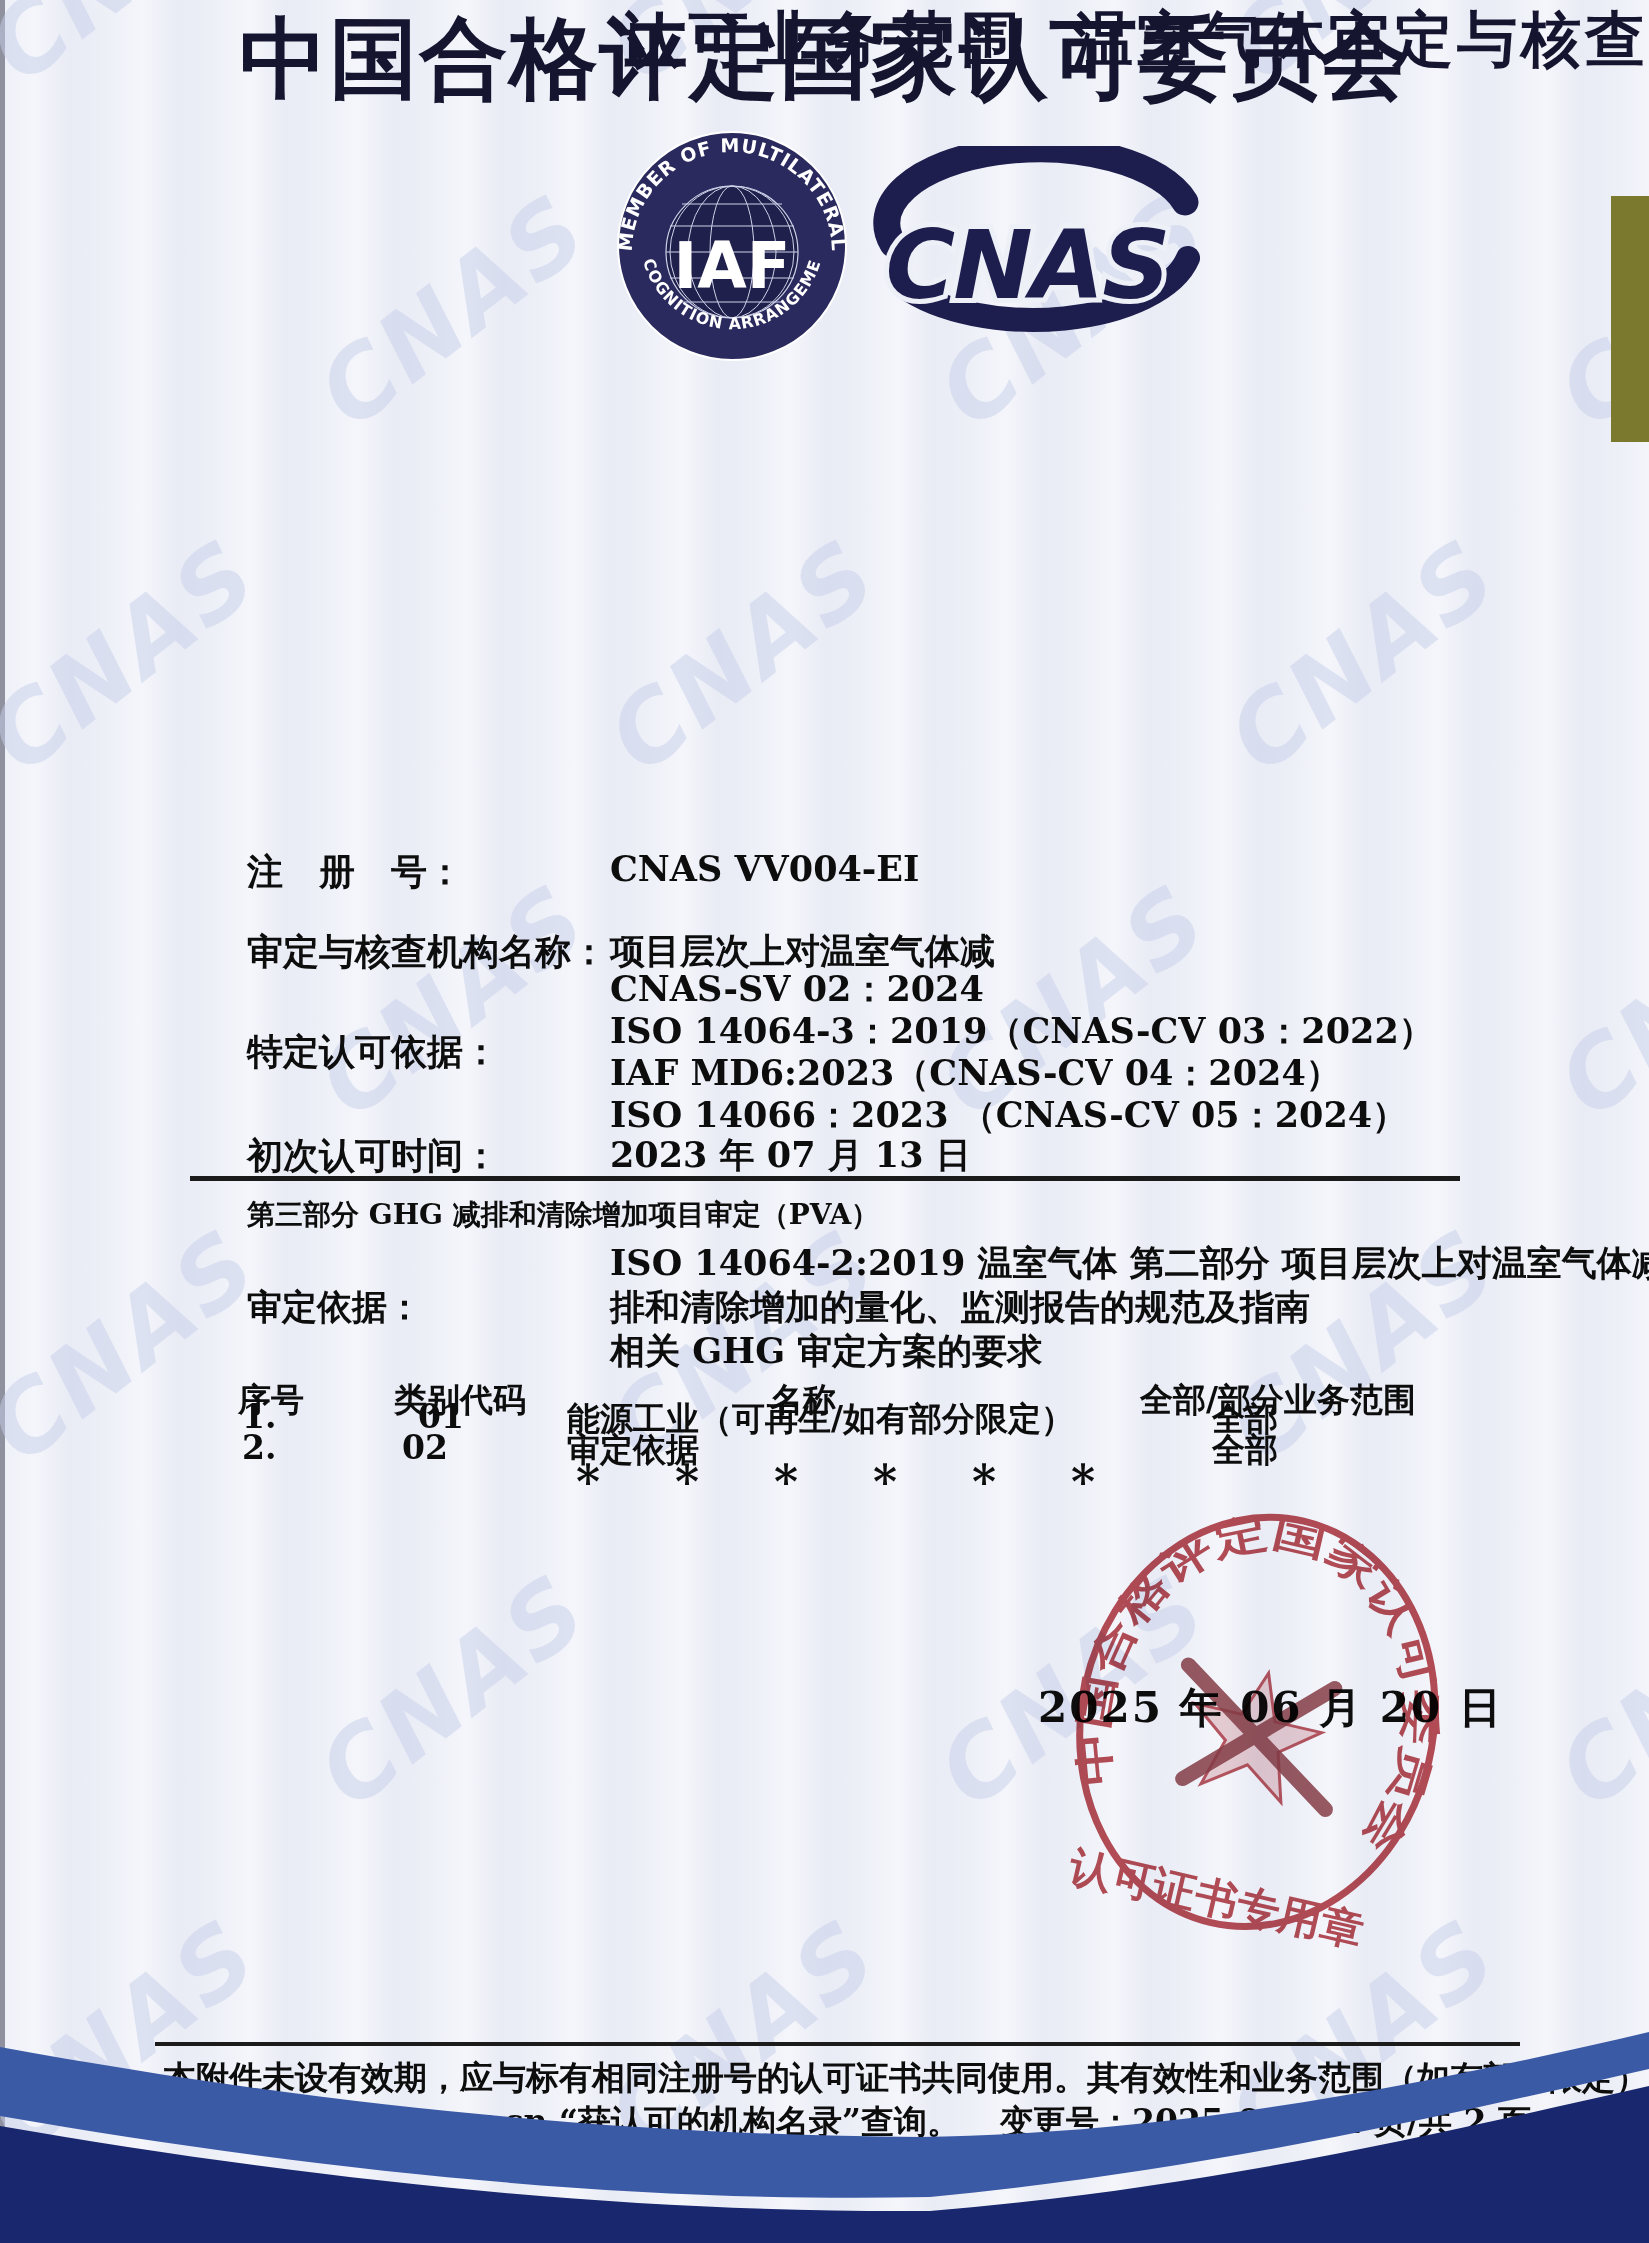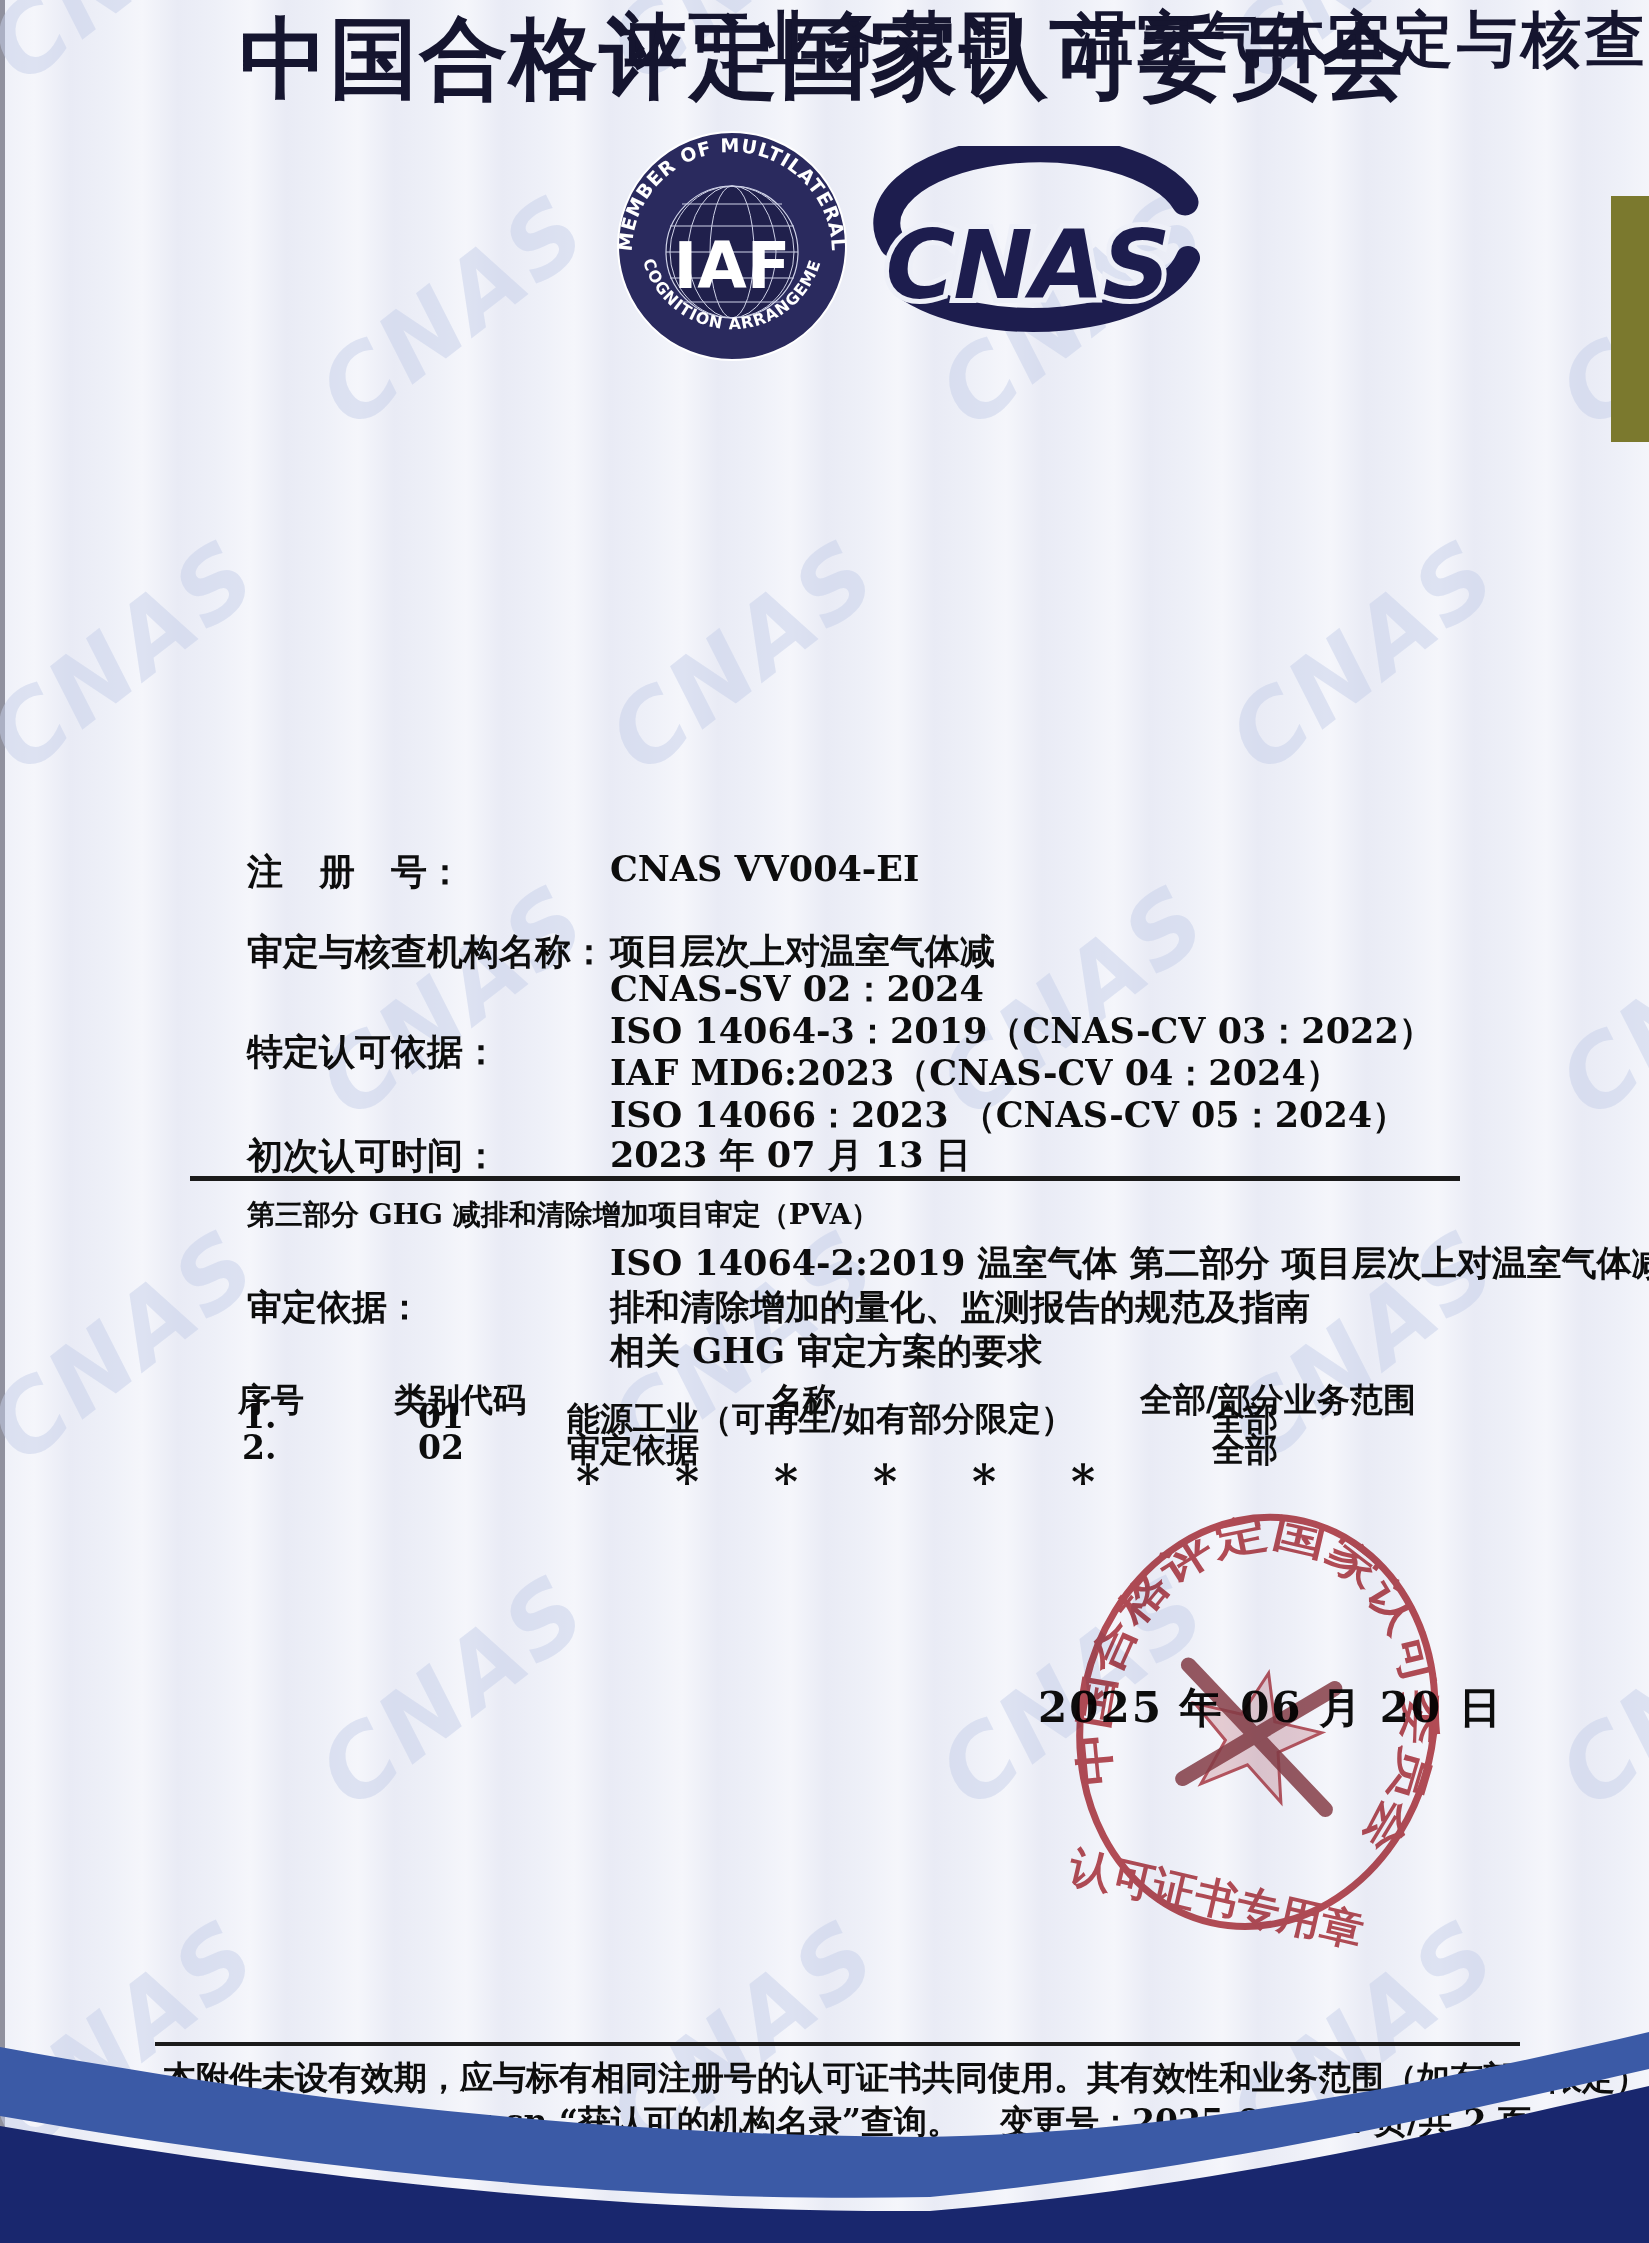--- a/index.html
+++ b/index.html
@@ -163,21 +163,21 @@
   <div class="th" style="left:1140px;top:1378px">全部/部分业务范围</div>
 
   <div>
     <div class="td" style="left:242px;top:1397px">1.</div>
     <div class="td" style="left:418px;top:1397px">01</div>
     <div class="td" style="left:567px;top:1397px">能源工业（可再生/如有部分限定）</div>
     <div class="td" style="left:1212px;top:1397px">全部</div>
   </div>
   <div>
     <div class="td" style="left:242px;top:1428px">2.</div>
-    <div class="td" style="left:418px;top:1428px">02</div>
+    <div class="td" style="left:402px;top:1428px">02</div>
     <div class="td" style="left:567px;top:1428px">审定依据</div>
     <div class="td" style="left:1212px;top:1428px">全部</div>
   </div>
 
   <div>
     <span class="ast" style="left:576px">*</span>
     <span class="ast" style="left:675px">*</span>
     <span class="ast" style="left:774px">*</span>
     <span class="ast" style="left:873px">*</span>
     <span class="ast" style="left:972px">*</span>

